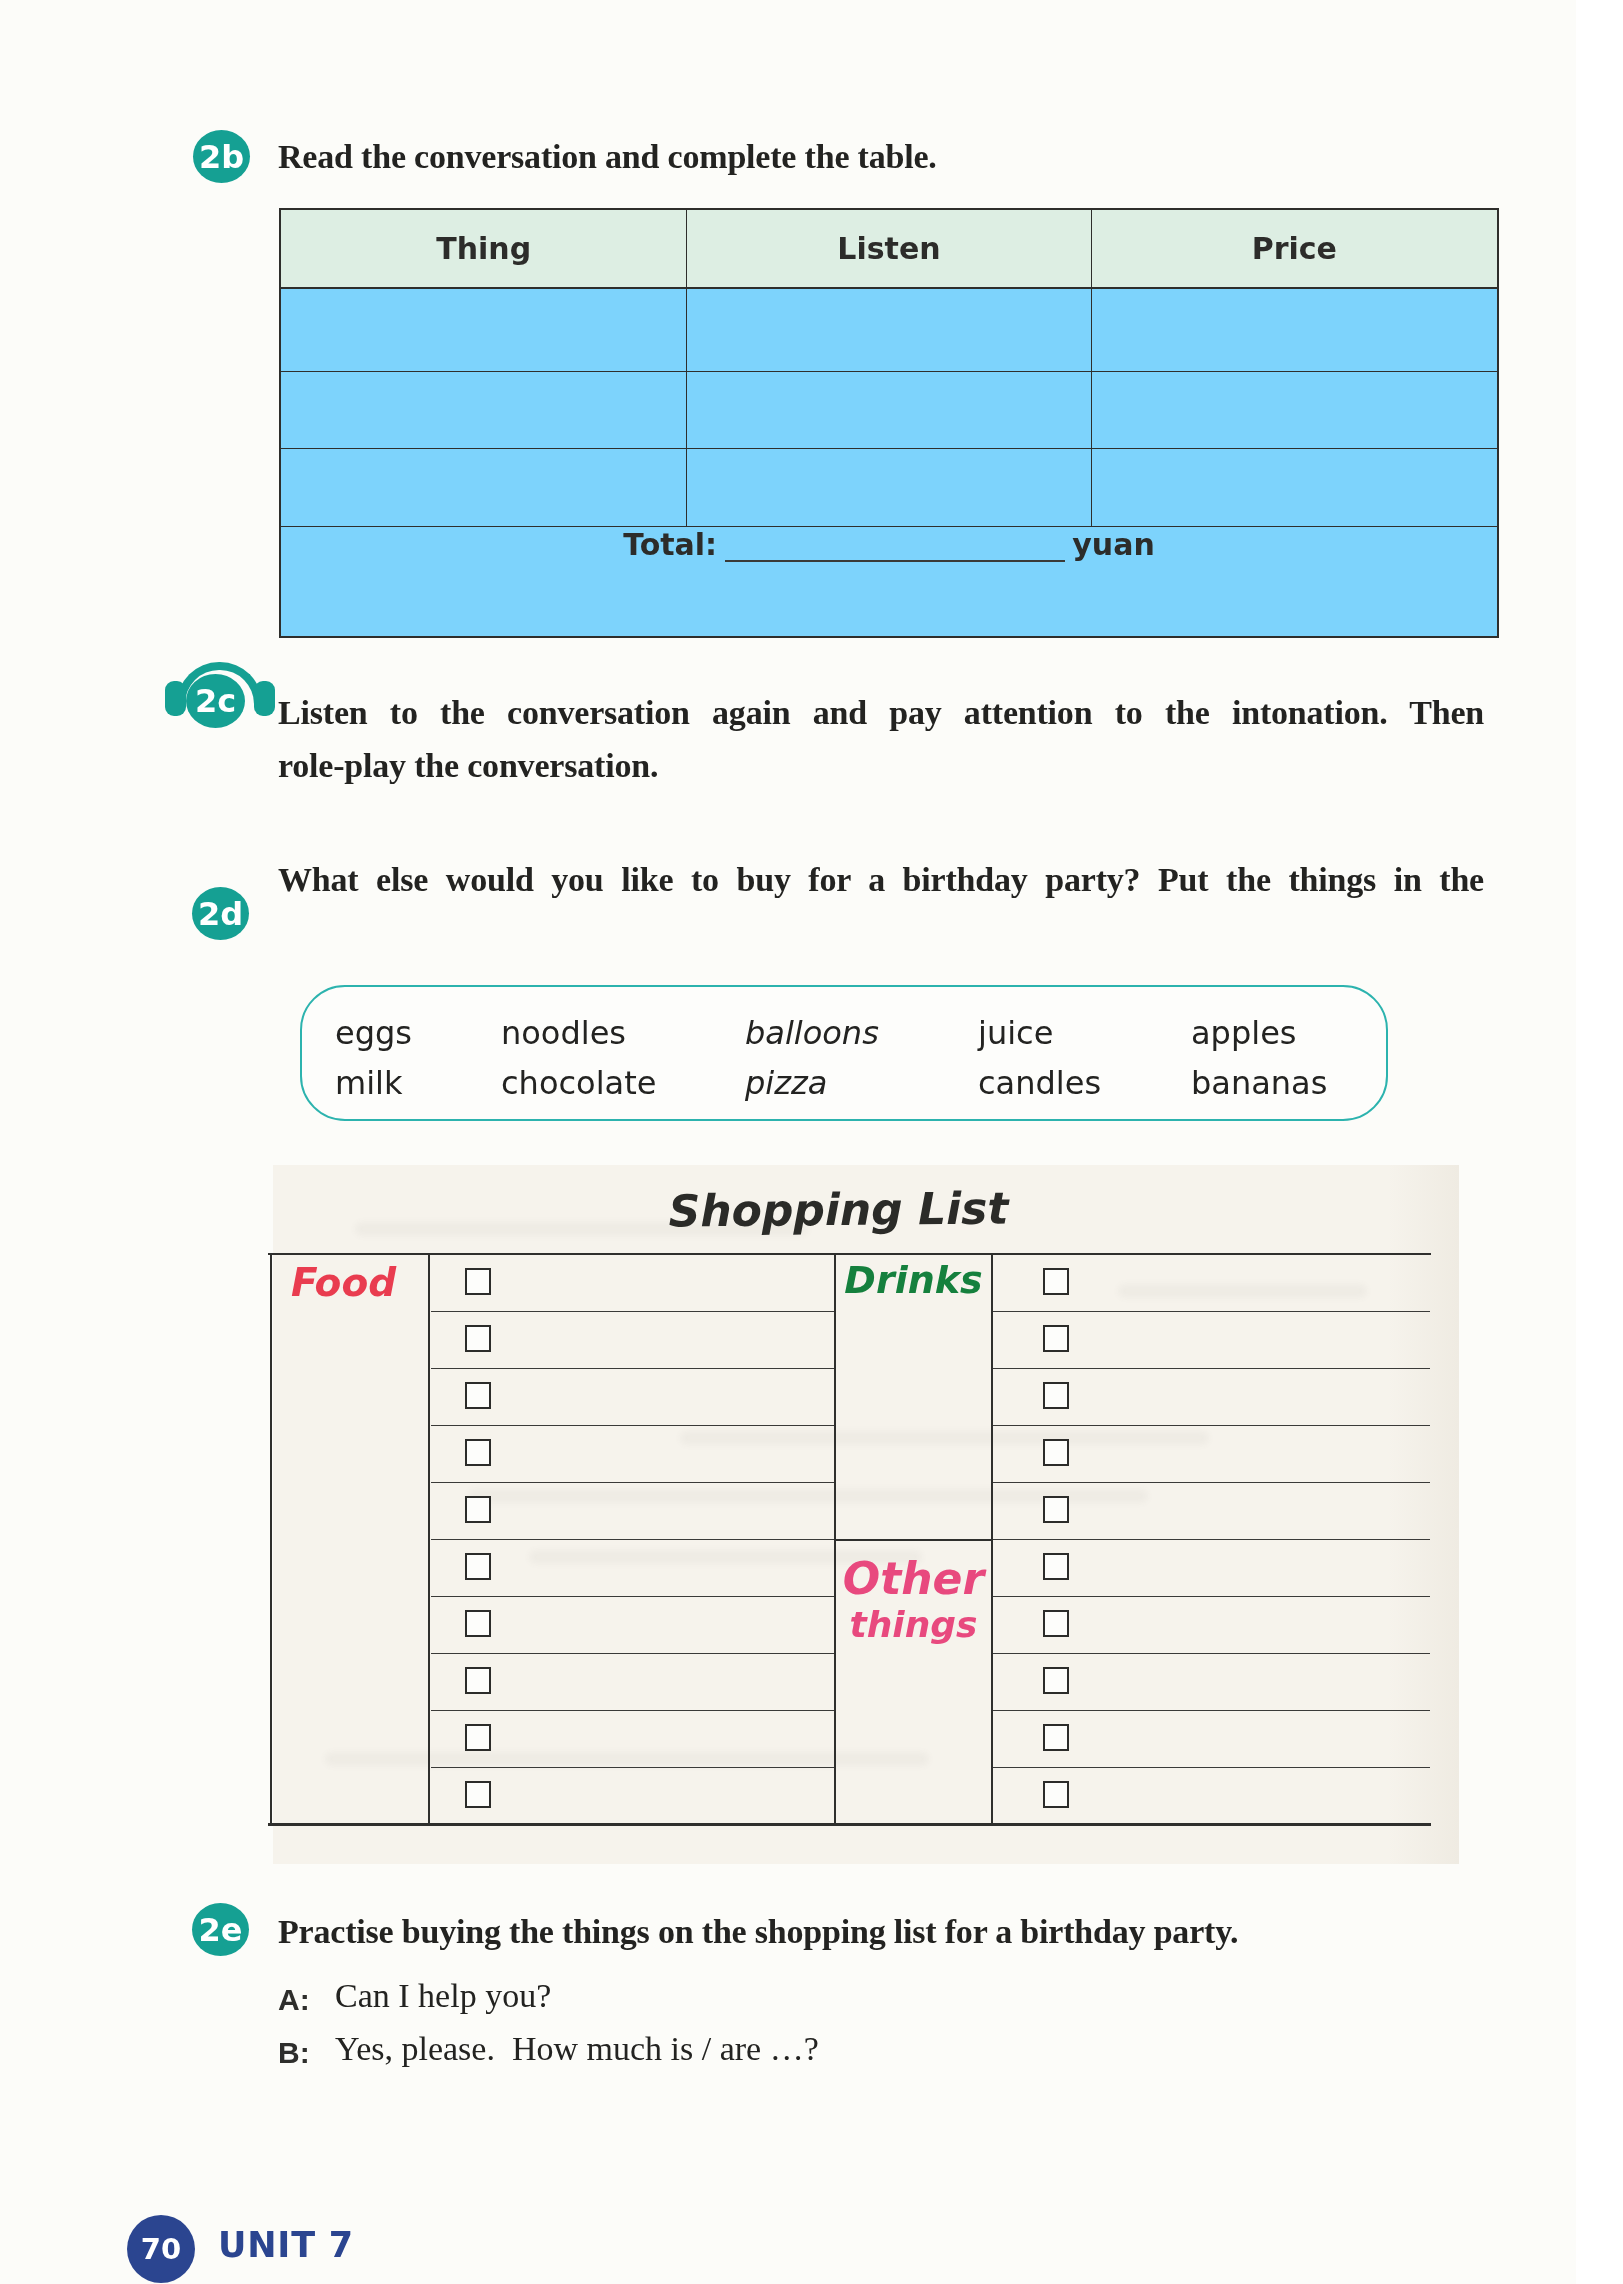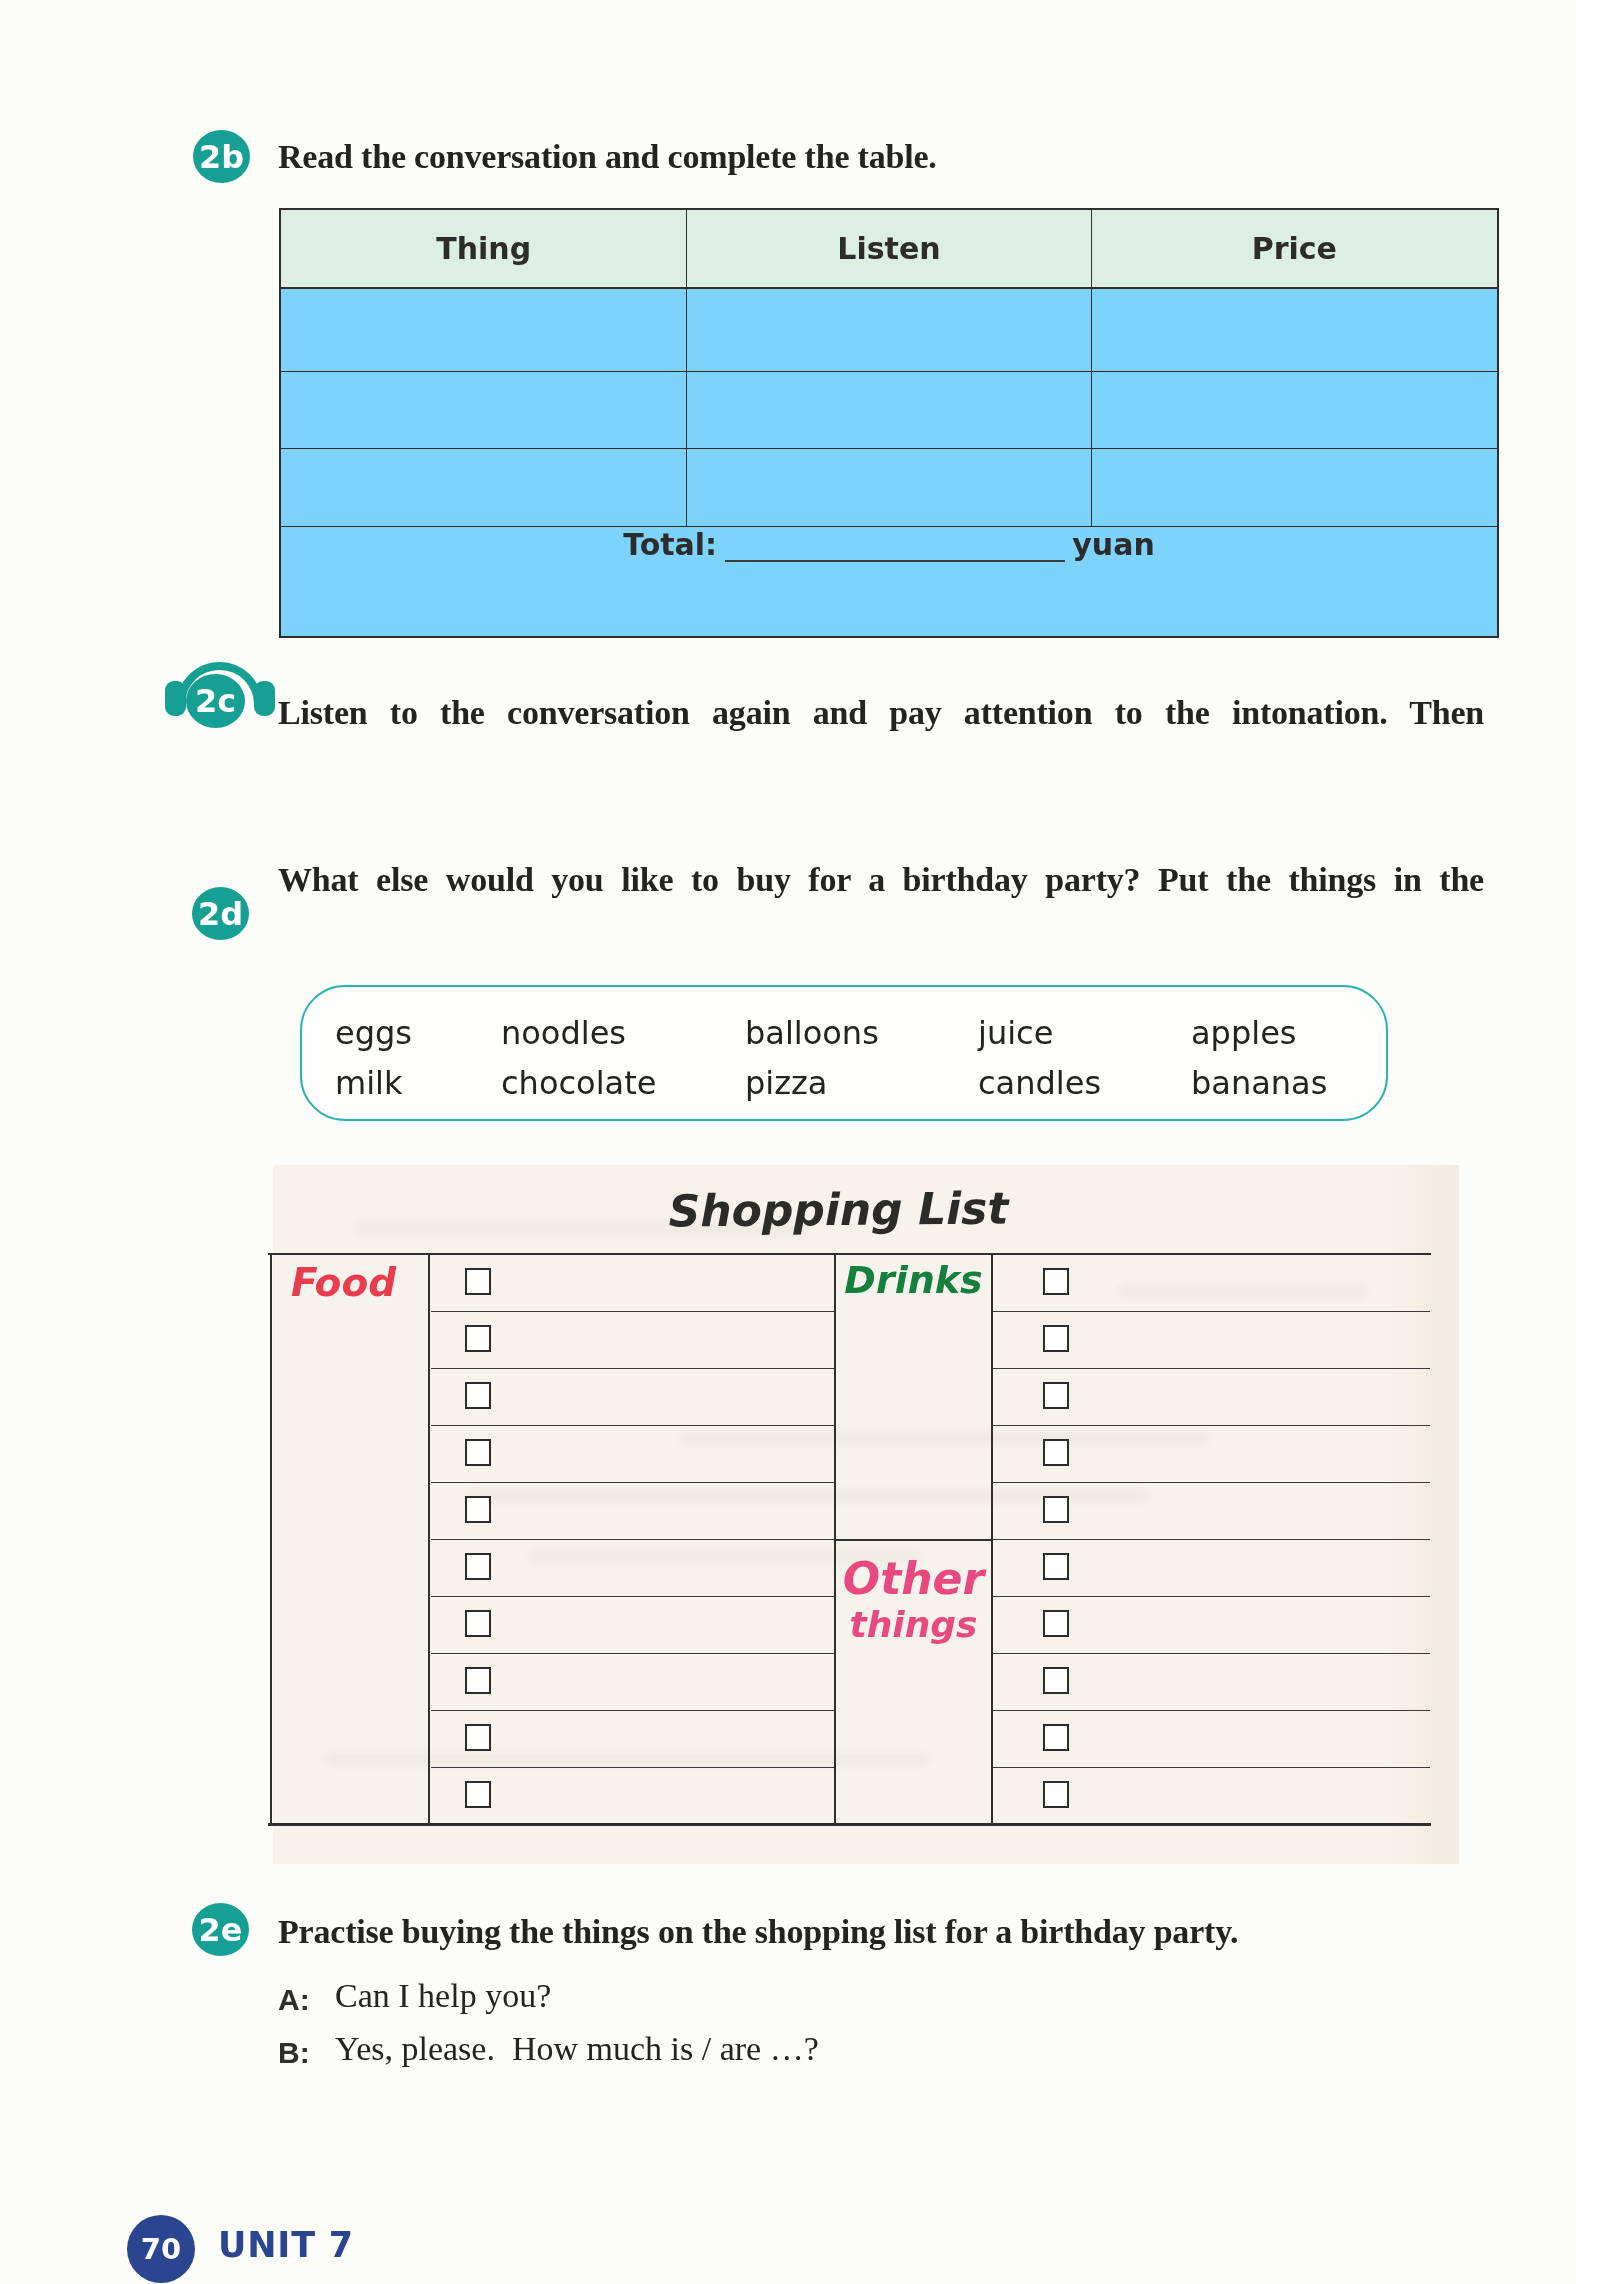--- a/index.html
+++ b/index.html
@@ -108,36 +108,37 @@
     </div>
   </div>
 
   <div class="hp-band"></div>
   <div class="hp-pad" style="left:165px;"></div>
   <div class="hp-pad" style="left:254px;"></div>
   <div class="badge" style="left:186px;top:674px;width:59px;height:54px;">
     <span>2c</span>
   </div>
   <div class="h-serif just" style="left:278px;top:693px;">Listen to the conversation again and pay attention to the intonation. Then</div>
+  <div class="h-serif" style="left:278px;top:746px;">role-play the conversation.</div>
 
   <div class="badge" style="left:192px;top:887px;">
     <span>2d</span>
   </div>
   <div class="h-serif just" style="left:278px;top:860px;">What else would you like to buy for a birthday party? Put the things in the</div>
 
   <div class="wordbox"></div>
   <div class="wcol" style="left:335px;top:1008px;">
     <div>eggs</div>
     <div>milk</div>
   </div>
   <div class="wcol" style="left:501px;top:1008px;">
     <div>noodles</div>
     <div>chocolate</div>
   </div>
-  <div class="wcol" style="left:745px;top:1008px;">
+  <div class="wcol" style="left:745px;top:1008px;font-style:italic;">
     <div>balloons</div>
     <div>pizza</div>
   </div>
   <div class="wcol" style="left:978px;top:1008px;">
     <div>juice</div>
     <div>candles</div>
   </div>
   <div class="wcol" style="left:1191px;top:1008px;">
     <div>apples</div>
     <div>bananas</div>

